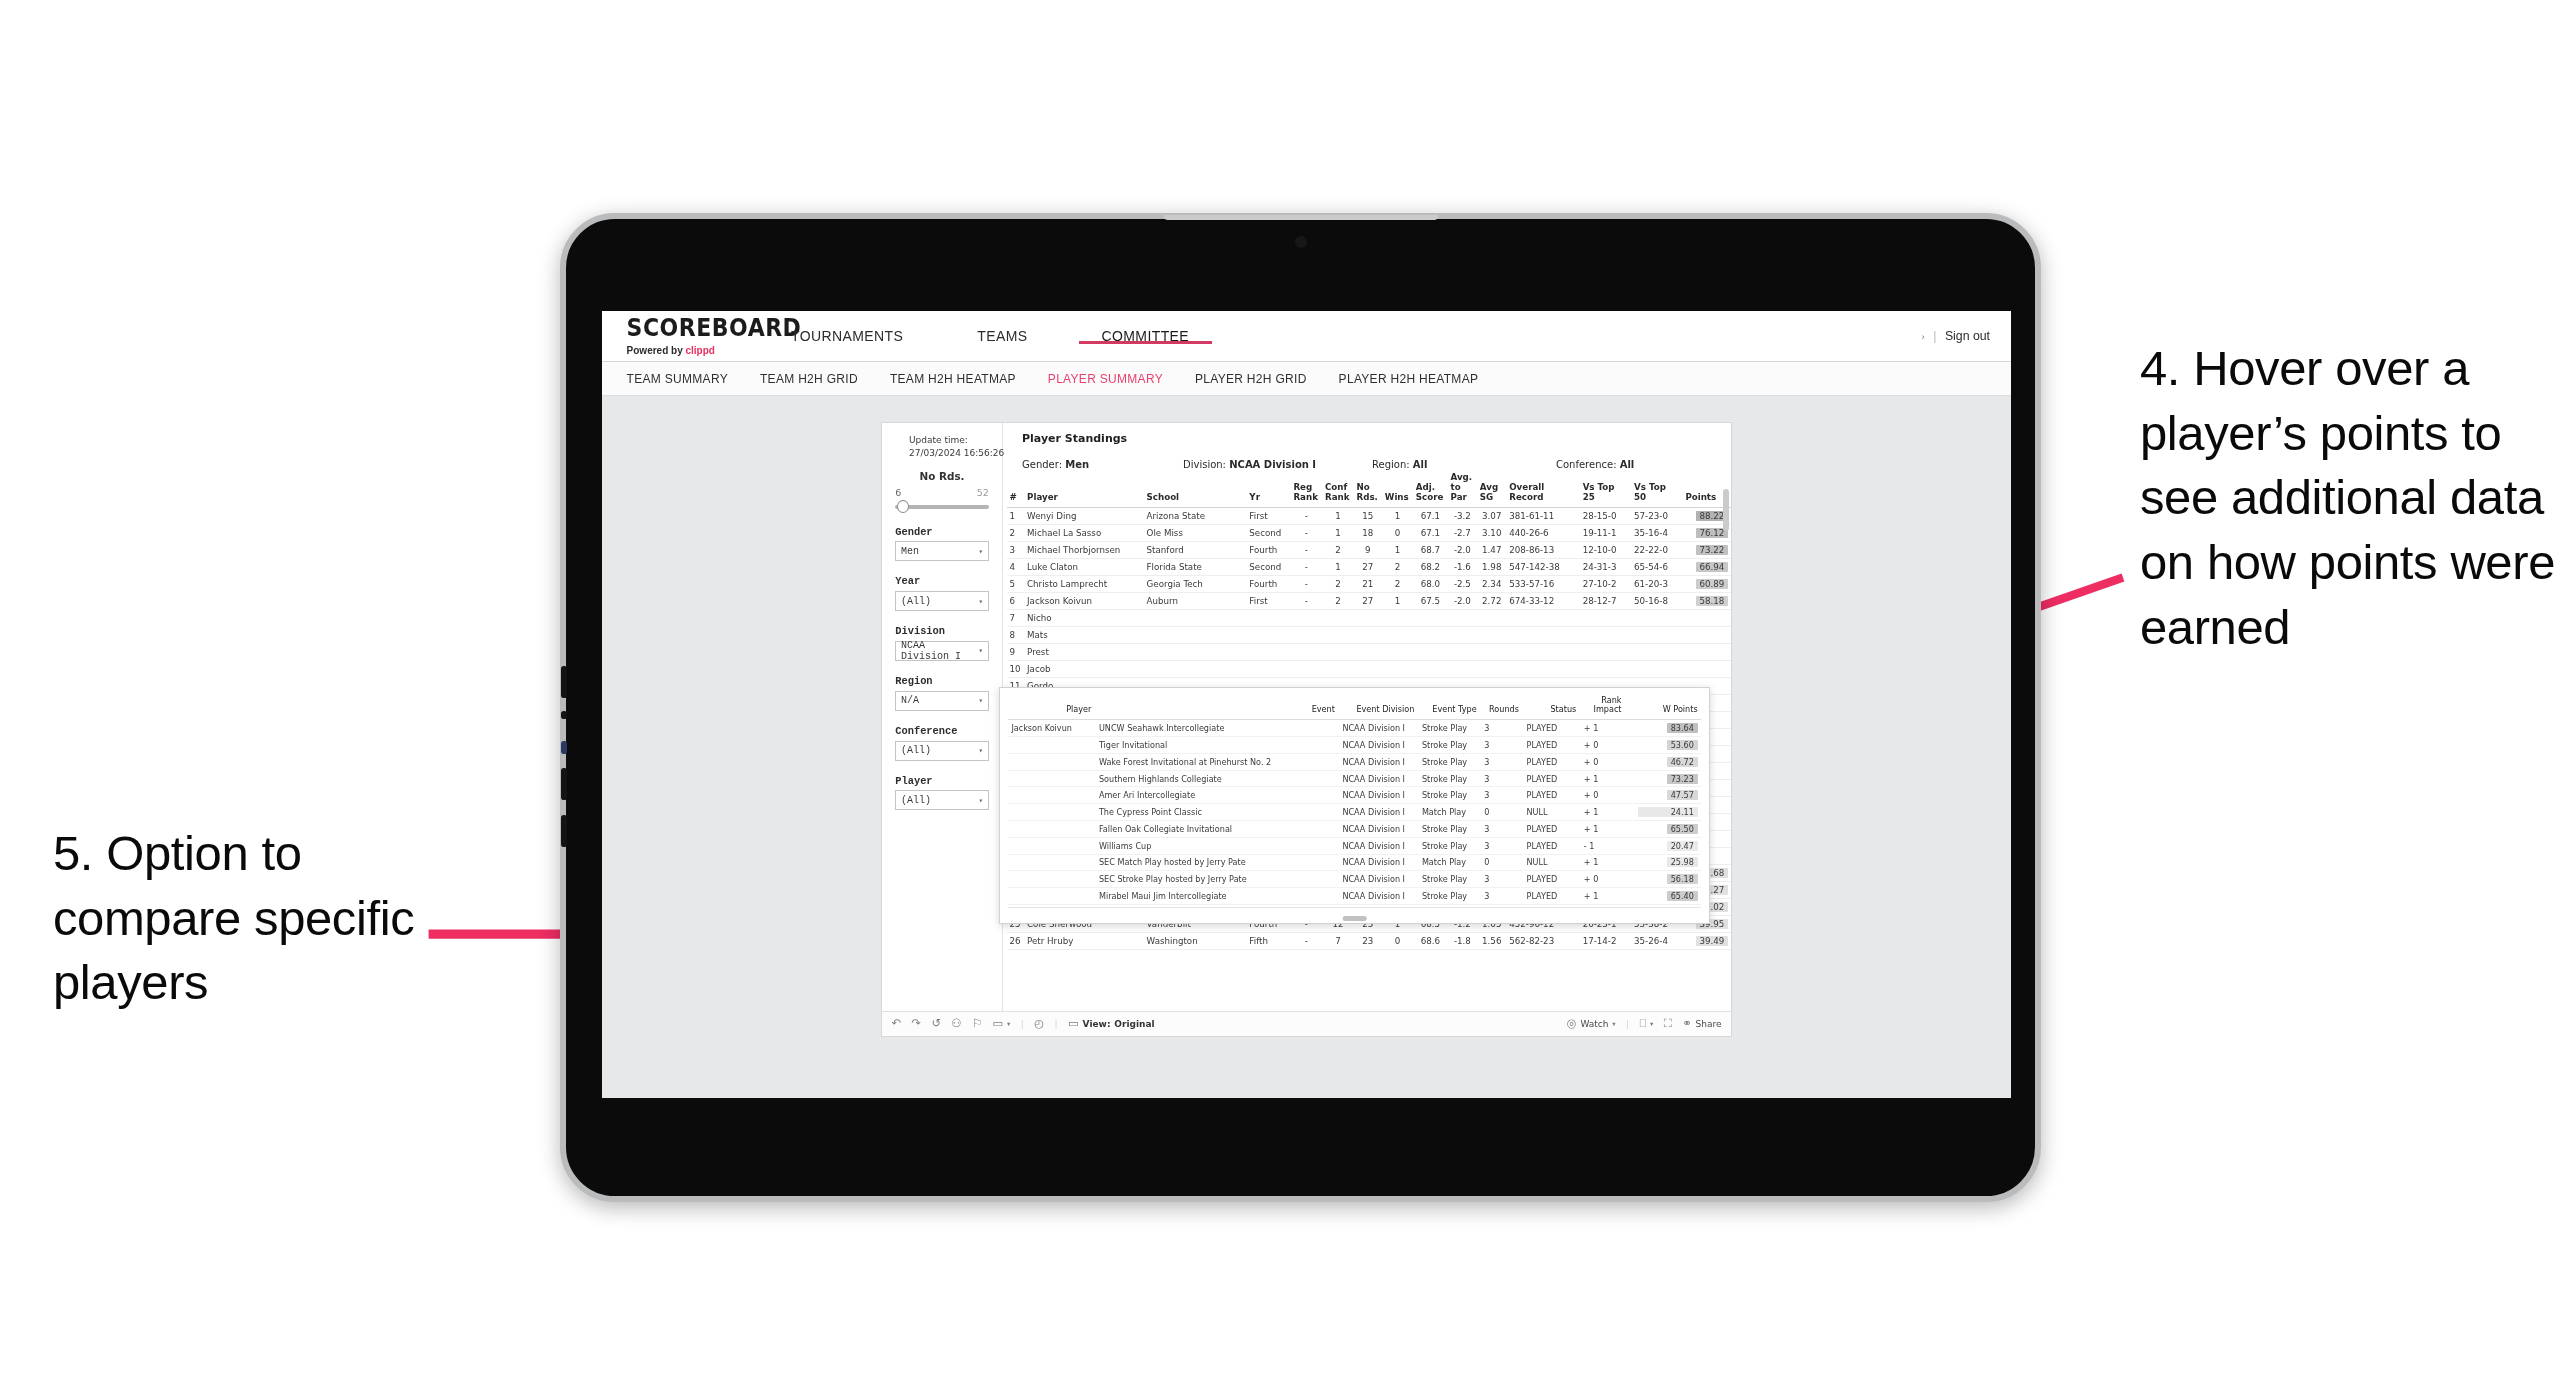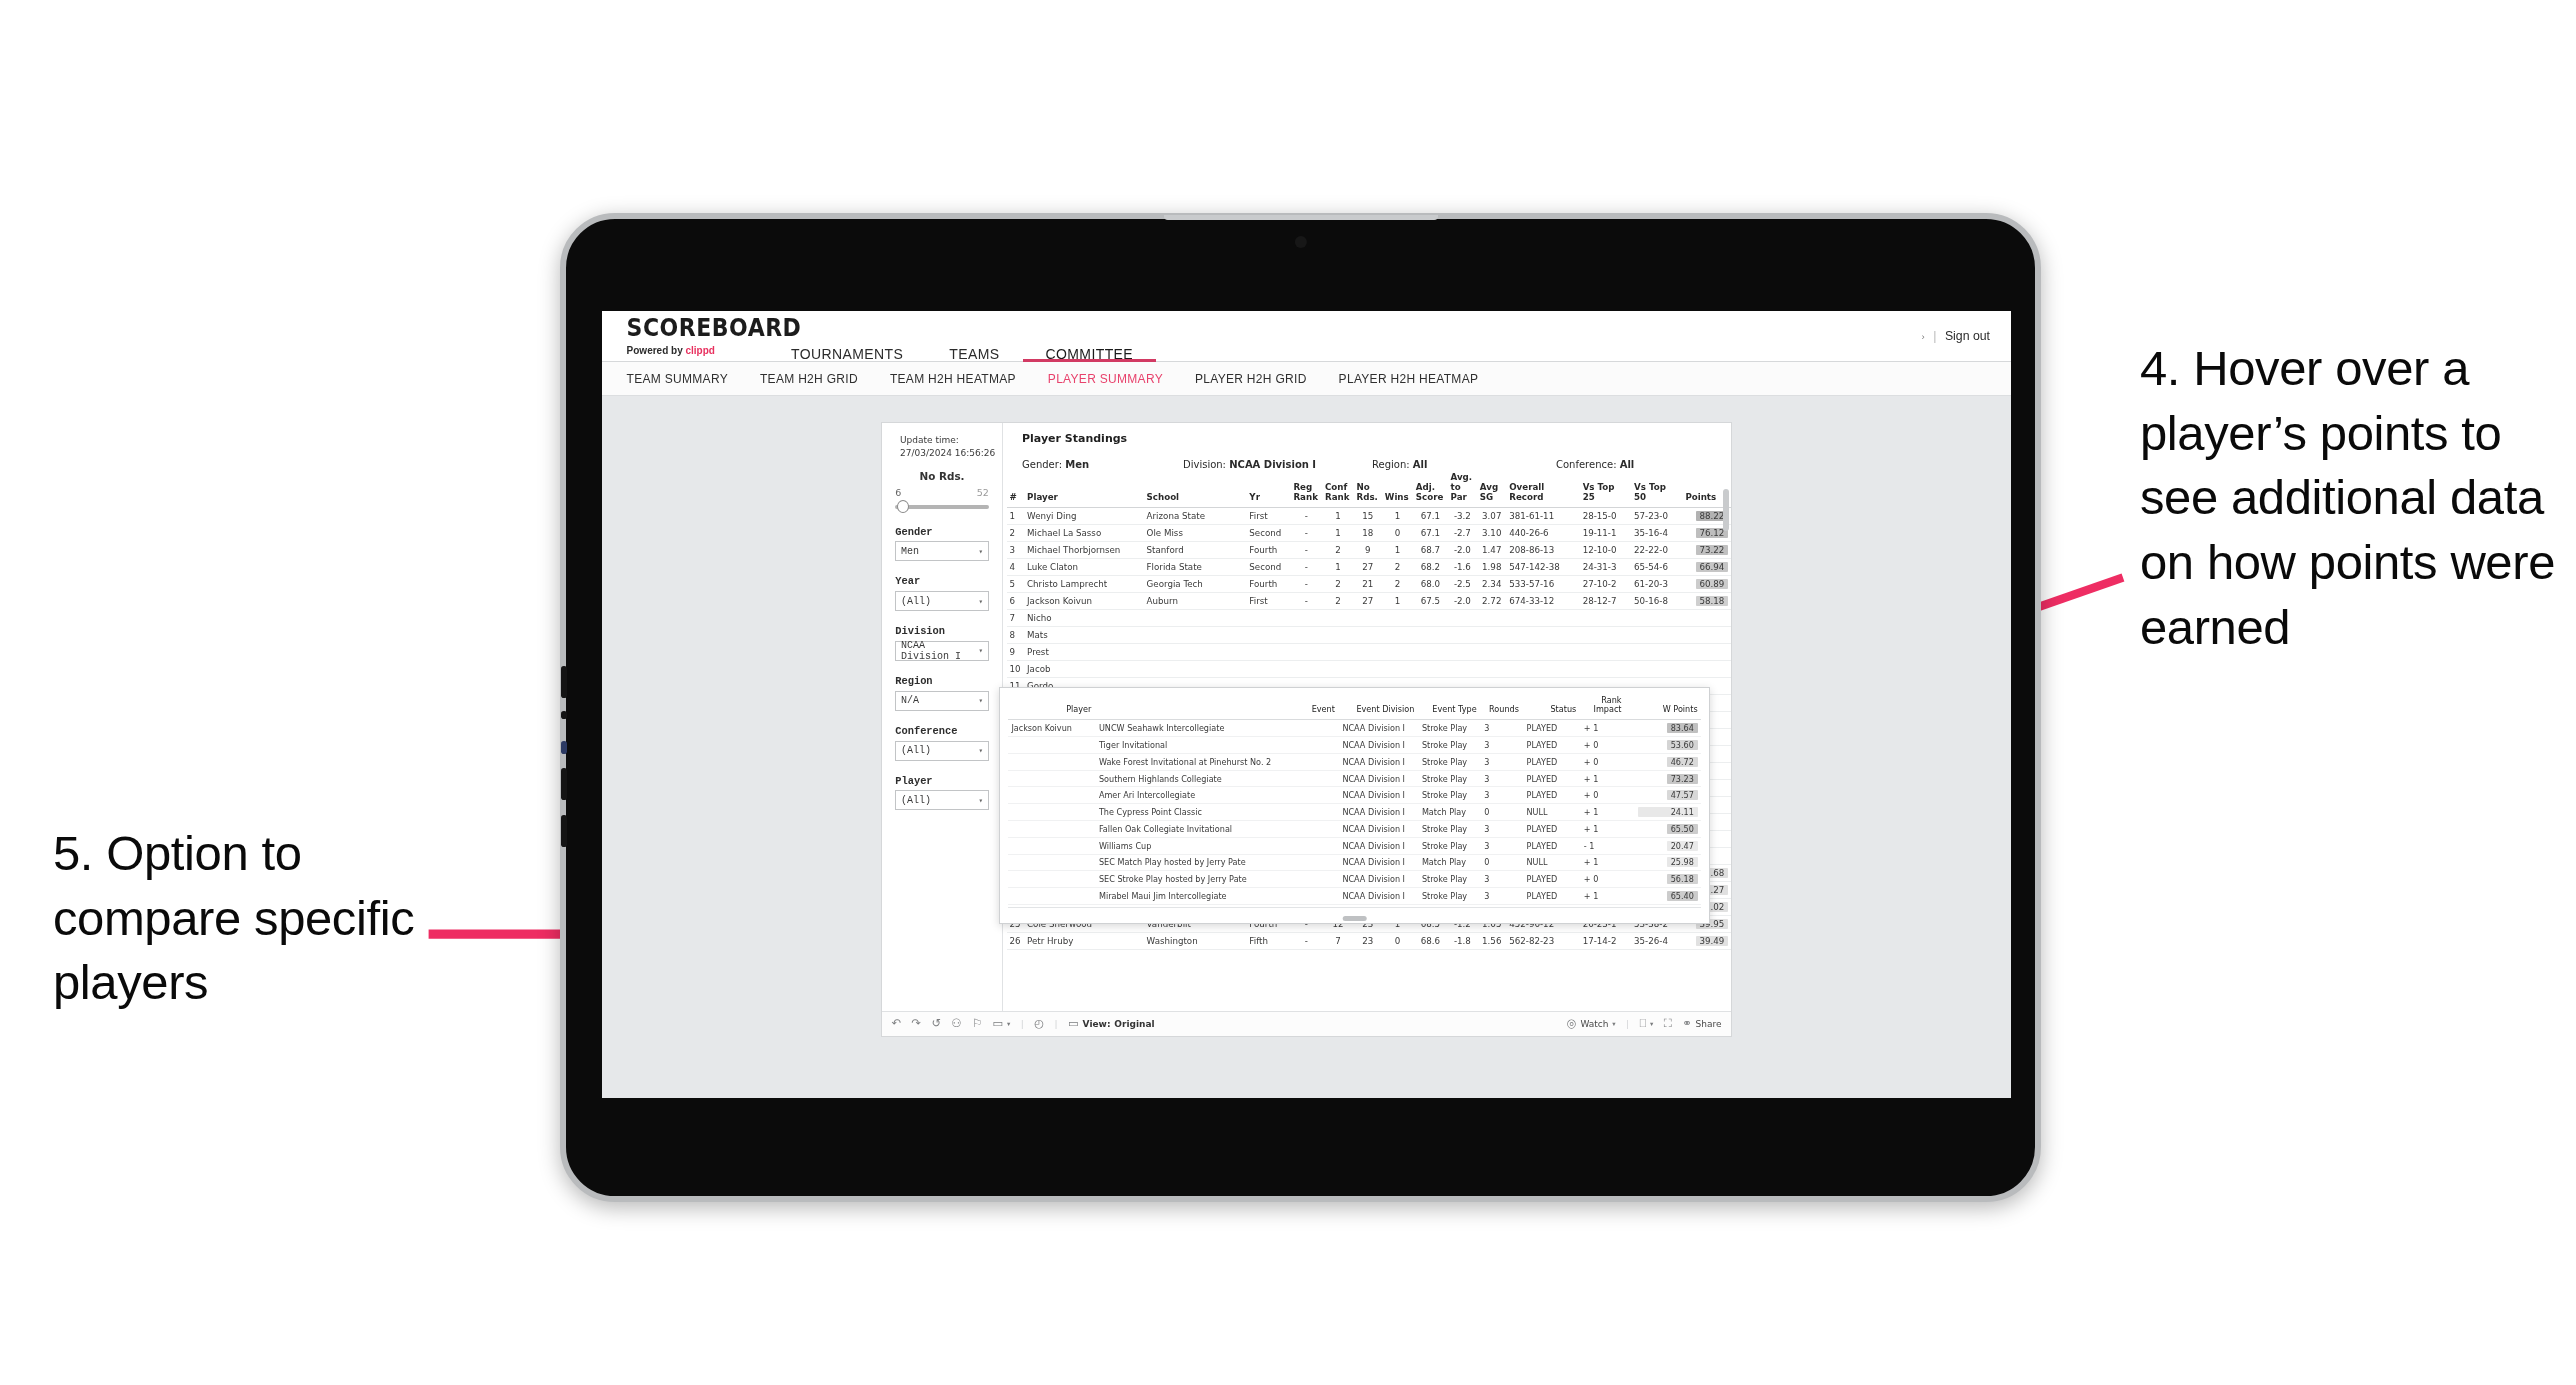--- a/index.html
+++ b/index.html
@@ -75,21 +75,21 @@
     font-family: "DejaVu Sans", sans-serif;
     font-weight: 700; font-size: 22px; letter-spacing: 0.5px;
     color: #1c1c1c; line-height: 1;
     transform: scaleY(1.12); transform-origin: left top;
   }
   .brand .powered {
     font-size: 10px; color: #2b2b2b; margin-top: 7.6px; font-weight: 600;
   }
   .brand .powered .clippd { color: #e8315f; font-weight: 700; }
 
-  .topnav { display: flex; align-items: flex-end; height: 51px; }
+  .topnav { display: flex; align-items: center; height: 51px; gap: 28px; }
   .topnav a {
     display: flex; align-items: center;
     padding: 0 23px;
     font-size: 14px; color: #2b2b2b; text-decoration: none;
     letter-spacing: 0.4px;
     position: relative;
   }
   .topnav a.active { color: #1b1b1b; }
   .topnav a.active::after {
     content: ""; position: absolute; left: 0; right: 0; bottom: 0;
@@ -165,21 +165,21 @@
   .panel-head { padding: 9.5px 0 0 19px; }
   .panel-title { font-size: 11px; font-weight: 700; color: #1f1f1f; }
   .panel-meta { display: flex; margin-top: 14px; font-size: 10px; color: #2b2b2b; }
   .panel-meta .m { margin-right: 0; }
   .panel-meta .m:nth-child(1) { width: 161px; }
   .panel-meta .m:nth-child(2) { width: 189px; }
   .panel-meta .m:nth-child(3) { width: 184px; }
   .panel-meta .m b { font-weight: 700; }
 
   .update-time {
-    position: absolute; left: 18px; top: 11.4px;
+    position: absolute; left: 27px; top: 11.4px;
     font-size: 9px; color: #3a3a3a; line-height: 1.45;
     width: 104px;
   }
   .rail { padding-top: 47px; }
 
   
   .tbl-scroll { flex: 1; overflow: hidden; position: relative; padding-left: 3.8px; }
   table.std { width: 100%; border-collapse: collapse; font-size: 8.7px; color: #333; }
   table.std th {
     font-weight: 700; color: #2a2a2a; text-align: left;

